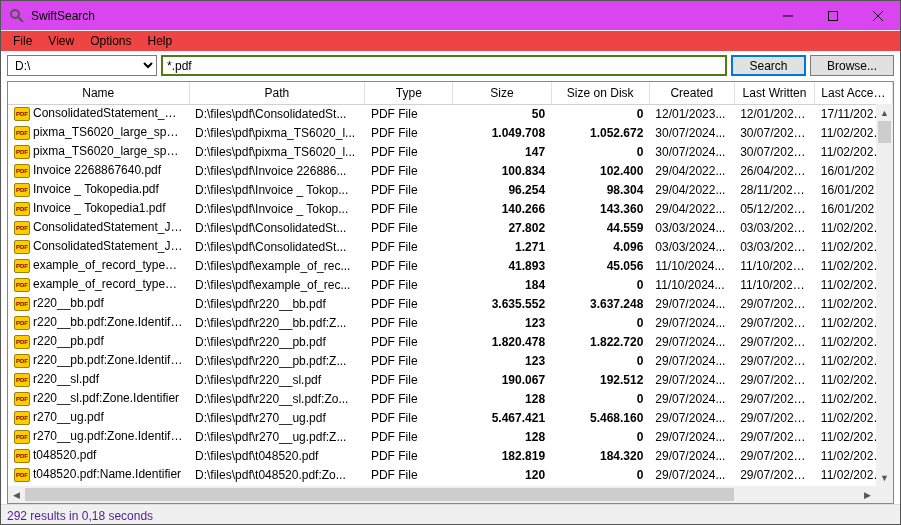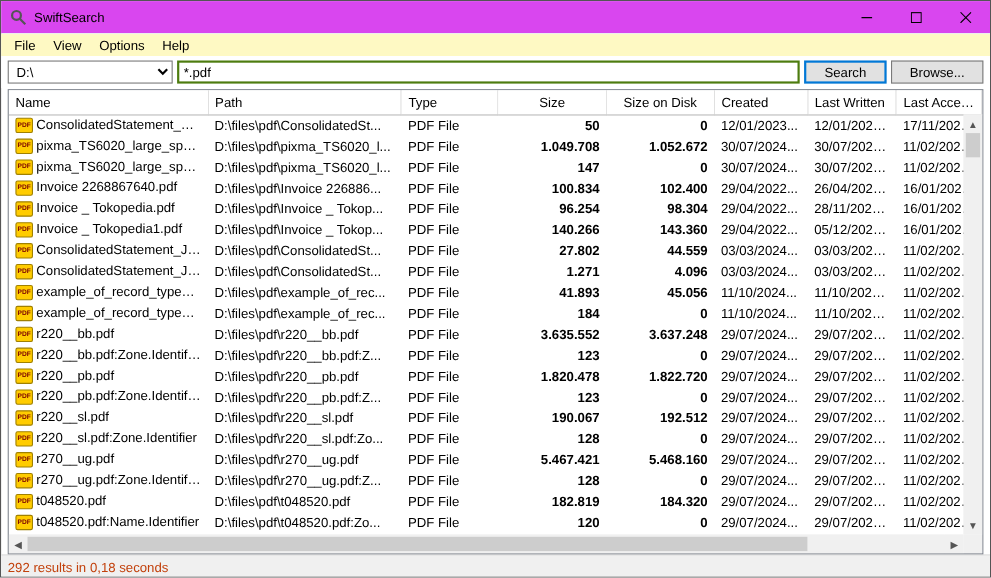--- a/index.html
+++ b/index.html
@@ -31,21 +31,21 @@
     width: 45px; height: 29px;
     display: flex; align-items: center; justify-content: center;
     cursor: pointer;
   }
   
   .menubar {
     height: 20px;
     display: flex;
     align-items: center;
     padding: 0 4px;
-    background: #fef9c3;
+    background: #ef4444;
   }
   .menubar .menu-item {
     padding: 2px 8px;
     cursor: pointer;
   }
   
   .search-row {
     display: flex;
     align-items: center;
     gap: 4px;
@@ -93,21 +93,21 @@
   }
   table {
     border-collapse: collapse;
     width: 100%;
     table-layout: fixed;
   }
   thead th {
     background: #fff;
     border-right: 1px solid #e0e0e0;
     border-bottom: 1px solid #d0d0d0;
-    text-align: left;
+    text-align: center;
     font-weight: normal;
     padding: 3px 6px;
     height: 22px;
     white-space: nowrap;
     overflow: hidden;
     text-overflow: ellipsis;
     position: relative;
   }
   thead th.num { text-align: center; }
   tbody td {
@@ -185,21 +185,21 @@
     width: 17px; height: 17px;
     background: #f0f0f0;
   }
   
   .statusbar {
     height: 22px;
     display: flex;
     align-items: center;
     padding: 0 6px;
     font-size: 12px;
-    color: #c2410c;
+    color: #4c1d95;
     background: #f0f0f0;
     border-top: 1px solid #ddd;
   }
 </style>
 </head>
 <body>
 
 <div class="titlebar">
   <span class="app-icon">
     <svg viewBox="0 0 16 16">

